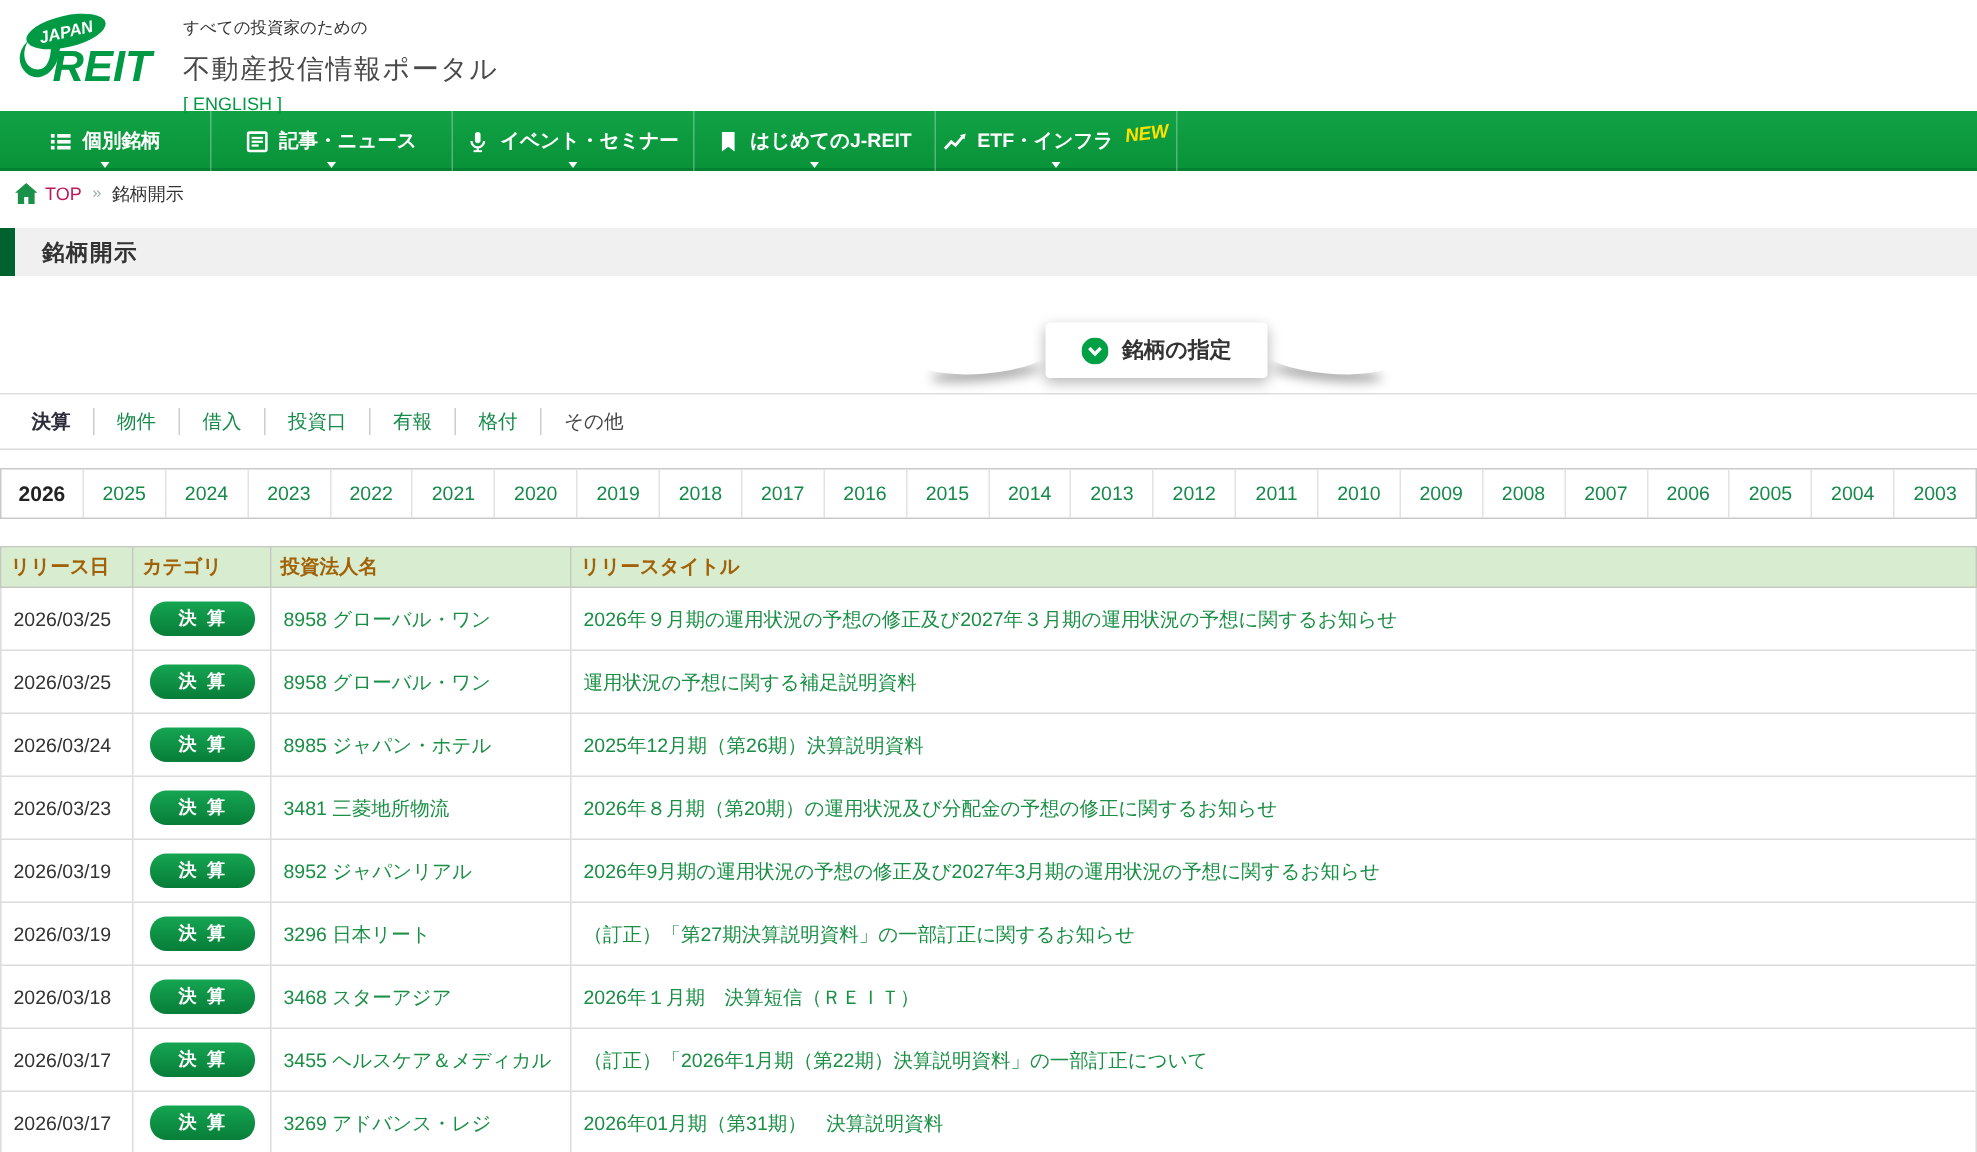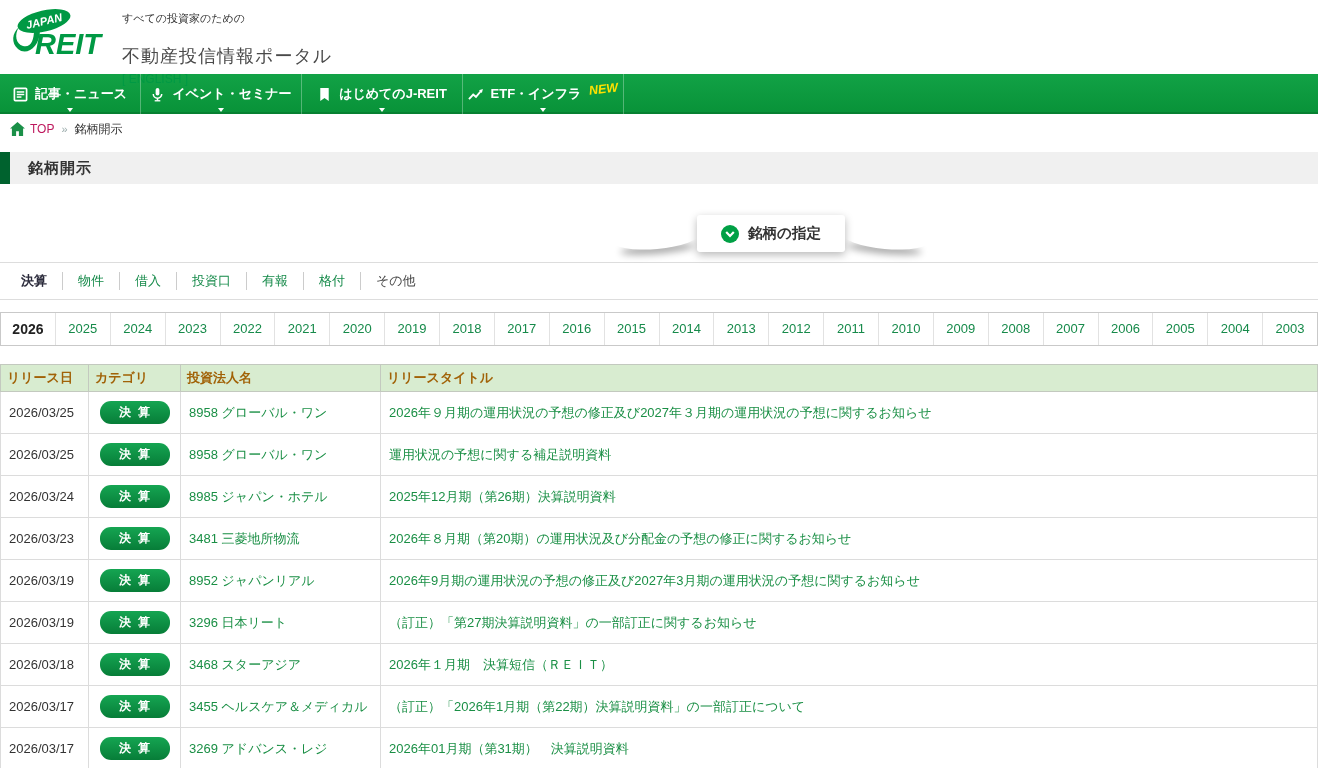--- a/index.html
+++ b/index.html
@@ -7,21 +7,21 @@
     width:1318px;height:768px;overflow:hidden;background:#fff;position:relative;
     font-family:"Liberation Sans","DejaVu Sans",sans-serif;color:#333;
   }
   a{text-decoration:none;}
 
   
   .site-header{display:flex;align-items:flex-start;padding:8px 0 0 10px;height:66px;background:#fff;}
   .logo-link{display:block;}
   .tagline{margin-left:10px;}
   .tagline .t1{font-size:11px;color:#333;margin-top:3px;}
-  .tagline .t2{font-size:18px;color:#4a4a4a;margin-top:18px;letter-spacing:1px;}
+  .tagline .t2{font-size:18px;color:#4a4a4a;margin-top:8px;letter-spacing:1px;}
   .english{display:block;color:#009944;font-size:12px;margin-top:4px;}
 
   
   .main-nav{display:flex;height:40px;background:linear-gradient(180deg,#12a246,#089238);box-shadow:inset 0 -2px 0 rgba(0,0,0,0.12);}
   .nav-item{position:relative;display:flex;align-items:center;justify-content:center;gap:7px;
     width:160px;color:#fff;font-size:13px;font-weight:bold;border-left:1px solid rgba(255,255,255,0.3);}
   .nav-item:first-child{width:140px;border-left:none;}
   .nav-item:last-of-type{border-right:1px solid rgba(255,255,255,0.3);}
   .nav-item.selected{background:linear-gradient(180deg,#5cb44a 0%,#16993f 70%,#0d9038 100%);}
   .nav-item::after{content:"";position:absolute;bottom:2px;left:50%;transform:translateX(-50%);
@@ -93,20 +93,33 @@
     </svg>
   </a>
   <div class="tagline">
     <div class="t1">すべての投資家のための</div>
     <div class="t2">不動産投信情報ポータル</div>
     <a class="english" href="#">[ ENGLISH ]</a>
   </div>
 </header>
 
 <nav class="main-nav">
+    <a href="#" class="nav-item">
+      <span class="nav-icon">
+        <svg width="15" height="15" viewBox="0 0 16 16">
+          <rect x="1" y="2.5" width="2.6" height="2.6" fill="#fff"></rect>
+          <rect x="5.5" y="2.5" width="9.5" height="2.6" fill="#fff"></rect>
+          <rect x="1" y="6.7" width="2.6" height="2.6" fill="#fff"></rect>
+          <rect x="5.5" y="6.7" width="9.5" height="2.6" fill="#fff"></rect>
+          <rect x="1" y="10.9" width="2.6" height="2.6" fill="#fff"></rect>
+          <rect x="5.5" y="10.9" width="9.5" height="2.6" fill="#fff"></rect>
+        </svg>
+      </span>
+      <span>個別銘柄</span>
+    </a>
     <a href="#" class="nav-item">
       <span class="nav-icon">
         <svg width="15" height="15" viewBox="0 0 16 16">
           <rect x="1.5" y="1.5" width="13" height="13" rx="1" fill="none" stroke="#fff" stroke-width="1.8"></rect>
           <rect x="4" y="4.5" width="8" height="1.6" fill="#fff"></rect>
           <rect x="4" y="7.2" width="8" height="1.6" fill="#fff"></rect>
           <rect x="4" y="9.9" width="5" height="1.6" fill="#fff"></rect>
         </svg>
       </span>
       <span>記事・ニュース</span>

